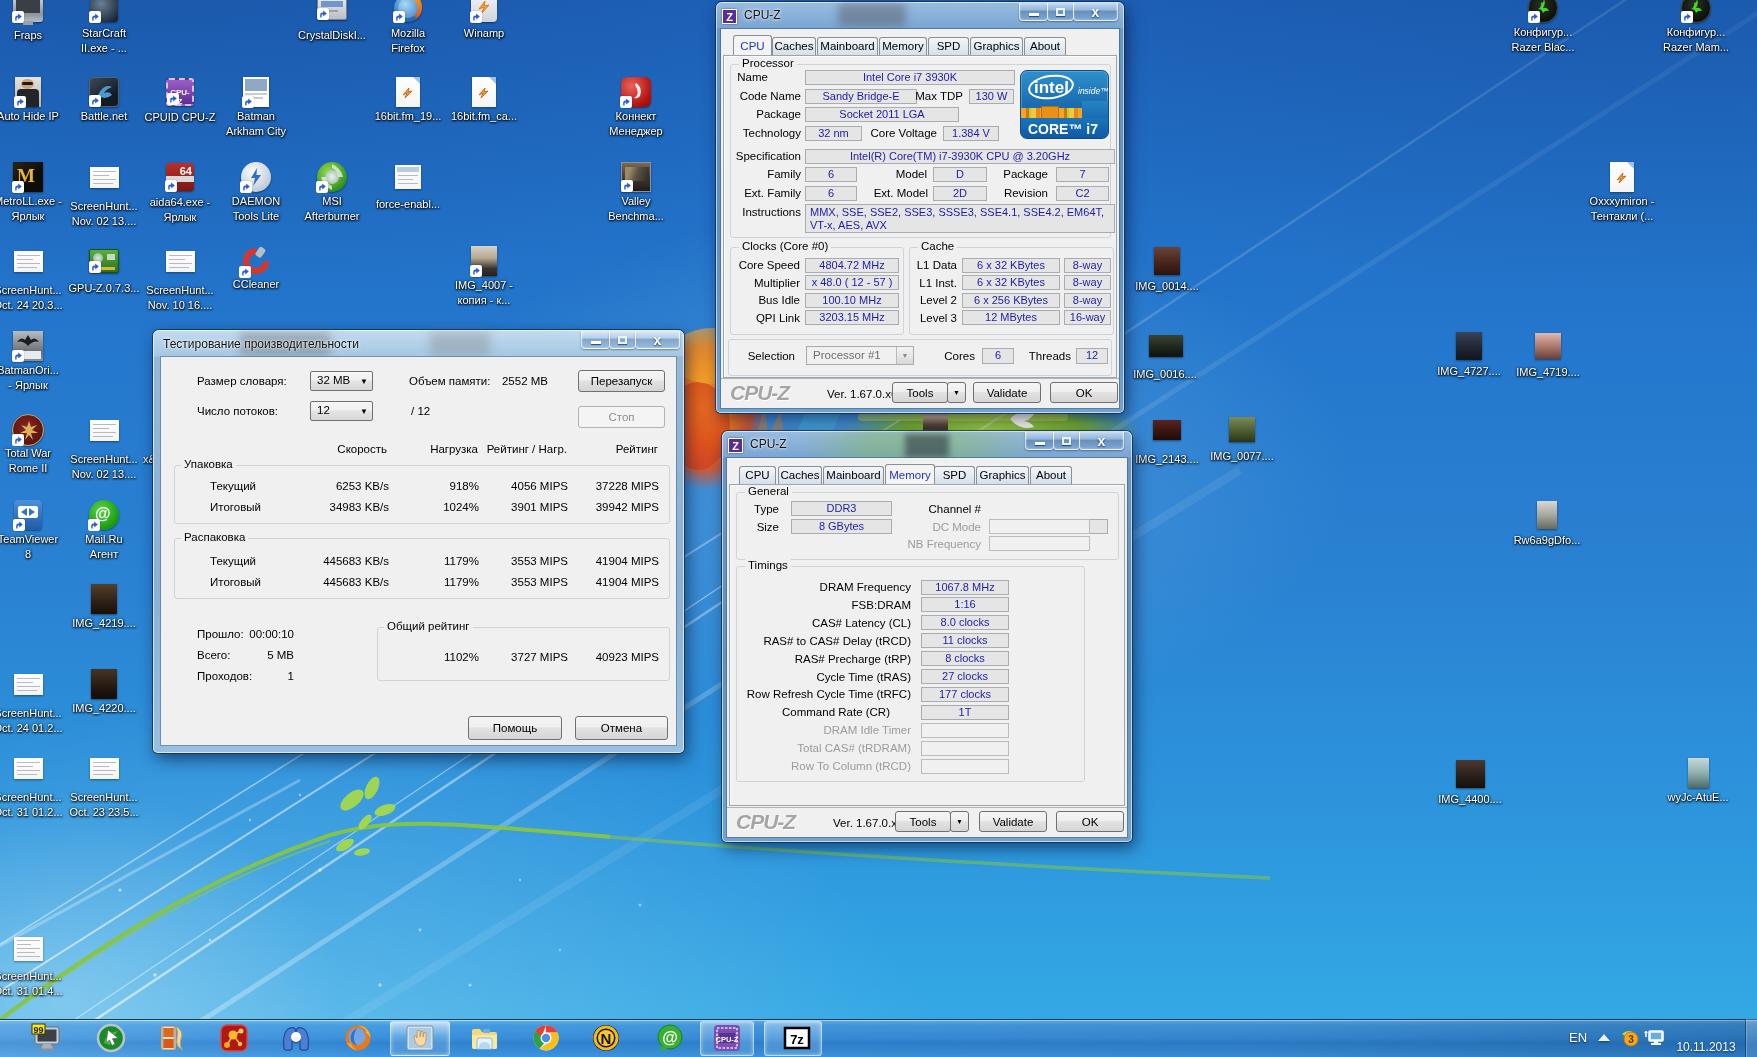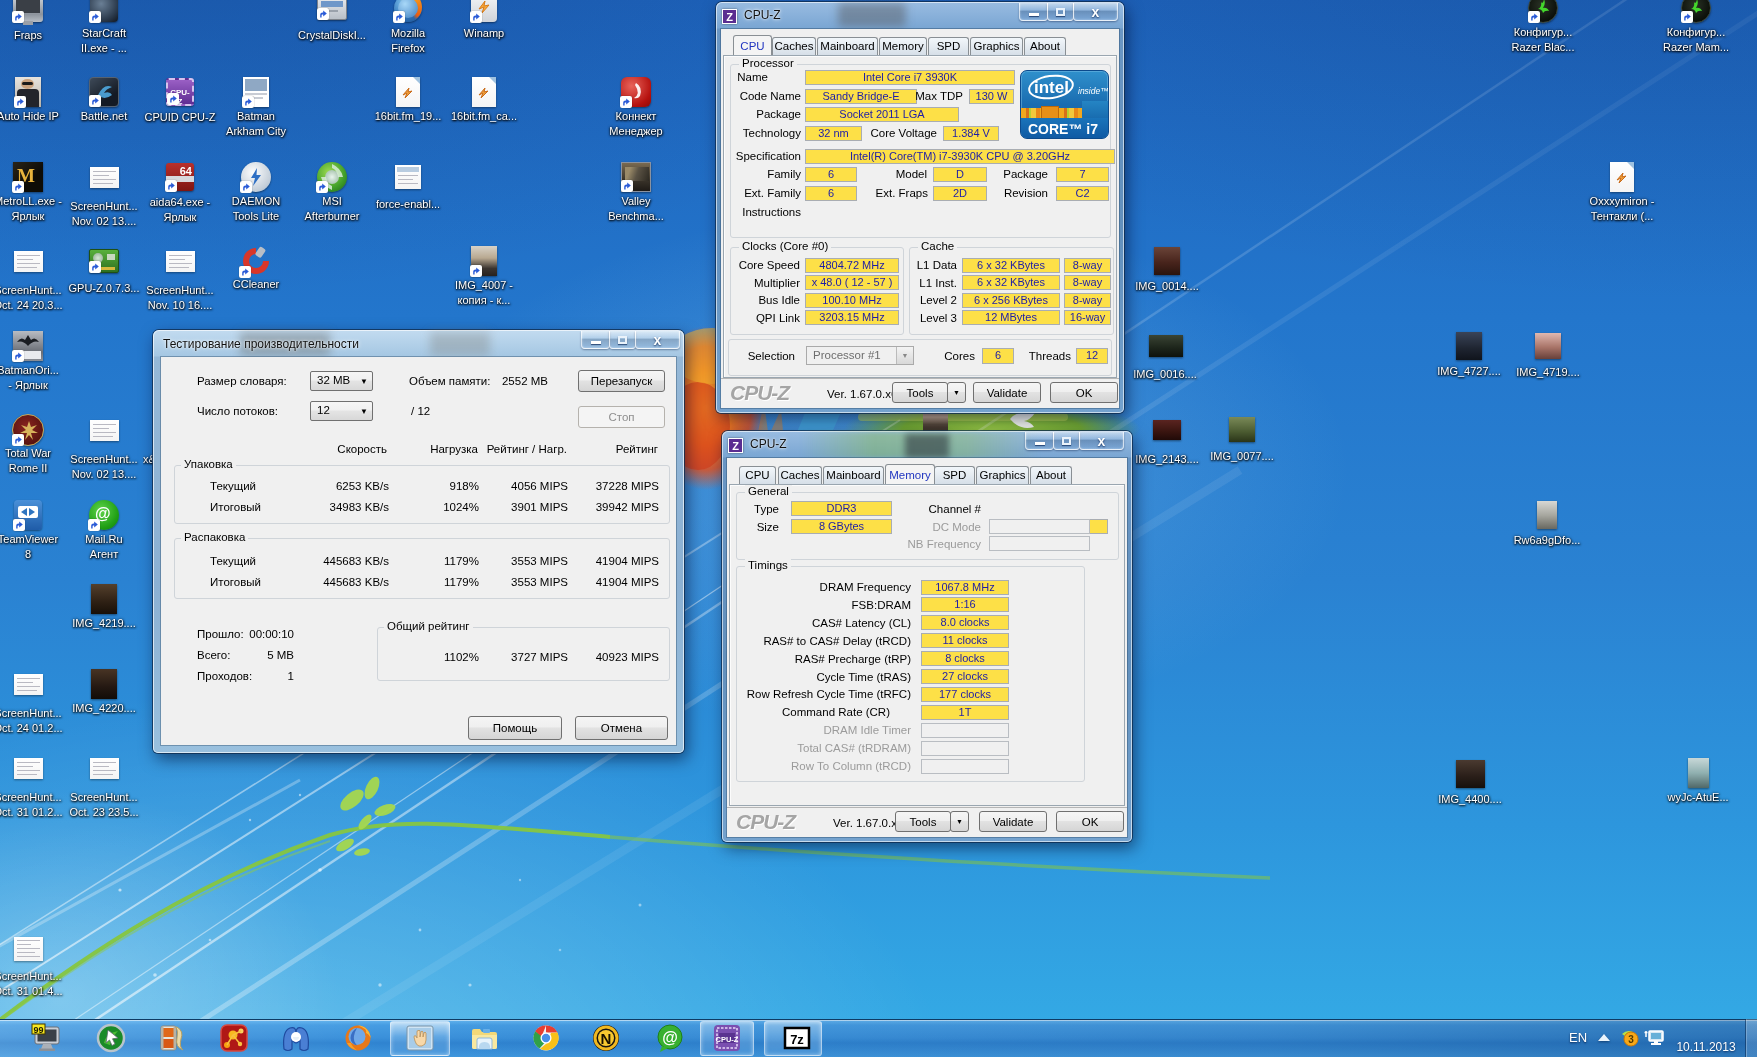--- a/index.html
+++ b/index.html
@@ -28,21 +28,21 @@
  background:linear-gradient(rgba(255,255,255,.42),rgba(160,195,230,.22) 40%,rgba(30,70,120,.32) 50%,rgba(110,160,215,.38));
  border-radius:0 0 4px 4px;position:relative;margin-left:-1px;
  box-shadow:inset 0 0 2px rgba(255,255,255,.5),0 1px 2px rgba(0,20,60,.4);}
 .glyph{position:absolute;left:0;right:0;top:0;bottom:0;display:flex;align-items:center;justify-content:center;
  color:#fff;font-weight:bold;text-shadow:0 1px 2px rgba(0,30,80,.8);}
 .gmin{width:10px;height:3px;background:#fff;margin-top:6px;box-shadow:0 1px 1px rgba(0,30,80,.7);}
 .gmax{width:9px;height:8px;border:2px solid #eaf2fa;margin-top:1px;box-shadow:0 1px 1px rgba(0,30,80,.6);}
 
 .grp{position:absolute;border:1px solid #cfd4d9;border-radius:3px;}
 .grplab{position:absolute;background:#f0f0f0;padding:0 3px;font-size:11.5px;color:#000;white-space:nowrap;}
-.fld{position:absolute;background:#fde047;border:1px solid #a9adb2;font-size:11px;
+.fld{position:absolute;background:#e5e5e5;border:1px solid #a9adb2;font-size:11px;
  color:#1c1ca8;text-align:center;line-height:13px;white-space:nowrap;overflow:hidden;}
 .fldg{position:absolute;background:#f0f0f0;border:1px solid #b9bdc2;}
 .lab{position:absolute;font-size:11.5px;color:#000;text-align:right;white-space:nowrap;}
 .labl{position:absolute;font-size:11.5px;color:#000;white-space:nowrap;padding-left:24px;}
 .labg{position:absolute;font-size:11.5px;color:#9b9b9b;text-align:right;white-space:nowrap;}
 .tab{position:absolute;font-size:11.5px;text-align:center;border:1px solid #898f94;border-bottom:none;
  border-radius:3px 3px 0 0;background:linear-gradient(#f2f7fb,#e6ecf2 45%,#d6dfe8);color:#000;}
 .tabact{background:#f4f4f4;color:#2135c0;z-index:5;}
 .tabpage{position:absolute;border:1px solid #9aa6b0;background:#f0f0f0;
  box-shadow:inset 1px 1px 0 rgba(255,255,255,.8);}
@@ -747,25 +747,26 @@
 <div class="lab" style="left:691px;top:149.5px;width:110px">Specification</div>
 <div class="fld" style="left:805px;top:148.5px;width:310px;height:15px">Intel(R) Core(TM) i7-3930K CPU @ 3.20GHz</div>
 <div class="lab" style="left:691px;top:168px;width:110px">Family</div>
 <div class="fld" style="left:805px;top:167px;width:52px;height:15px">6</div>
 <div class="lab" style="left:867px;top:168px;width:60px">Model</div>
 <div class="fld" style="left:933px;top:167px;width:54px;height:15px">D</div>
 <div class="lab" style="left:978px;top:168px;width:70px">Package</div>
 <div class="fld" style="left:1056px;top:167px;width:53px;height:15px">7</div>
 <div class="lab" style="left:691px;top:186.5px;width:110px">Ext. Family</div>
 <div class="fld" style="left:805px;top:185.5px;width:52px;height:15px">6</div>
-<div class="lab" style="left:853px;top:186.5px;width:75px">Ext. Fraps</div>
+<div class="lab" style="left:853px;top:186.5px;width:75px">Ext. Model</div>
 <div class="fld" style="left:933px;top:185.5px;width:54px;height:15px">2D</div>
 <div class="lab" style="left:978px;top:186.5px;width:70px">Revision</div>
 <div class="fld" style="left:1056px;top:185.5px;width:53px;height:15px">C2</div>
 <div class="lab" style="left:691px;top:206px;width:110px">Instructions</div>
+<div class="fld" style="left:805px;top:203.5px;width:310px;height:29px;text-align:left;padding:1px 0 0 4px;line-height:13.5px">MMX, SSE, SSE2, SSE3, SSSE3, SSE4.1, SSE4.2, EM64T,<br>VT-x, AES, AVX</div>
 <div class="abs" style="left:1020px;top:70px;width:89px;height:69px;border-radius:7px;background:linear-gradient(#2f90cc,#1a6cb0 50%,#1160a4);border:1px solid #0c4a8c;box-shadow:inset 0 0 0 1px rgba(120,190,230,.5);overflow:hidden">
       <div style="position:absolute;left:13px;top:7px;font-size:17px;color:#fff;font-weight:bold">intel</div>
       <div style="position:absolute;left:7px;top:4px;width:46px;height:24px;border:2px solid #fff;border-radius:50%;transform:rotate(-8deg)"></div>
       <div style="position:absolute;left:57px;top:15px;font-size:8.5px;font-style:italic;color:#fff">inside™</div>
       <div style="position:absolute;left:0;right:0;top:37px;height:12px;background:repeating-linear-gradient(90deg,#f2a81e 0 5px,#d8701a 5px 8px,#b8d030 8px 10px,#f2c83c 10px 15px,#e88818 15px 19px)"></div>
       <div style="position:absolute;left:20px;top:35px;width:18px;height:16px;background:#e89018;border:1px solid #c06808"></div>
       <div style="position:absolute;right:0px;top:30px;width:26px;height:20px;background:linear-gradient(#2585c4,#1668ac);border-radius:0 0 0 4px"></div>
       <div style="position:absolute;left:0;right:0;bottom:0;height:20px;background:linear-gradient(#1a74ba,#0f5aa4)"></div>
       <div style="position:absolute;left:7px;bottom:1px;font-size:14px;font-weight:bold;color:#fff">CORE™ i7</div>
     </div>

